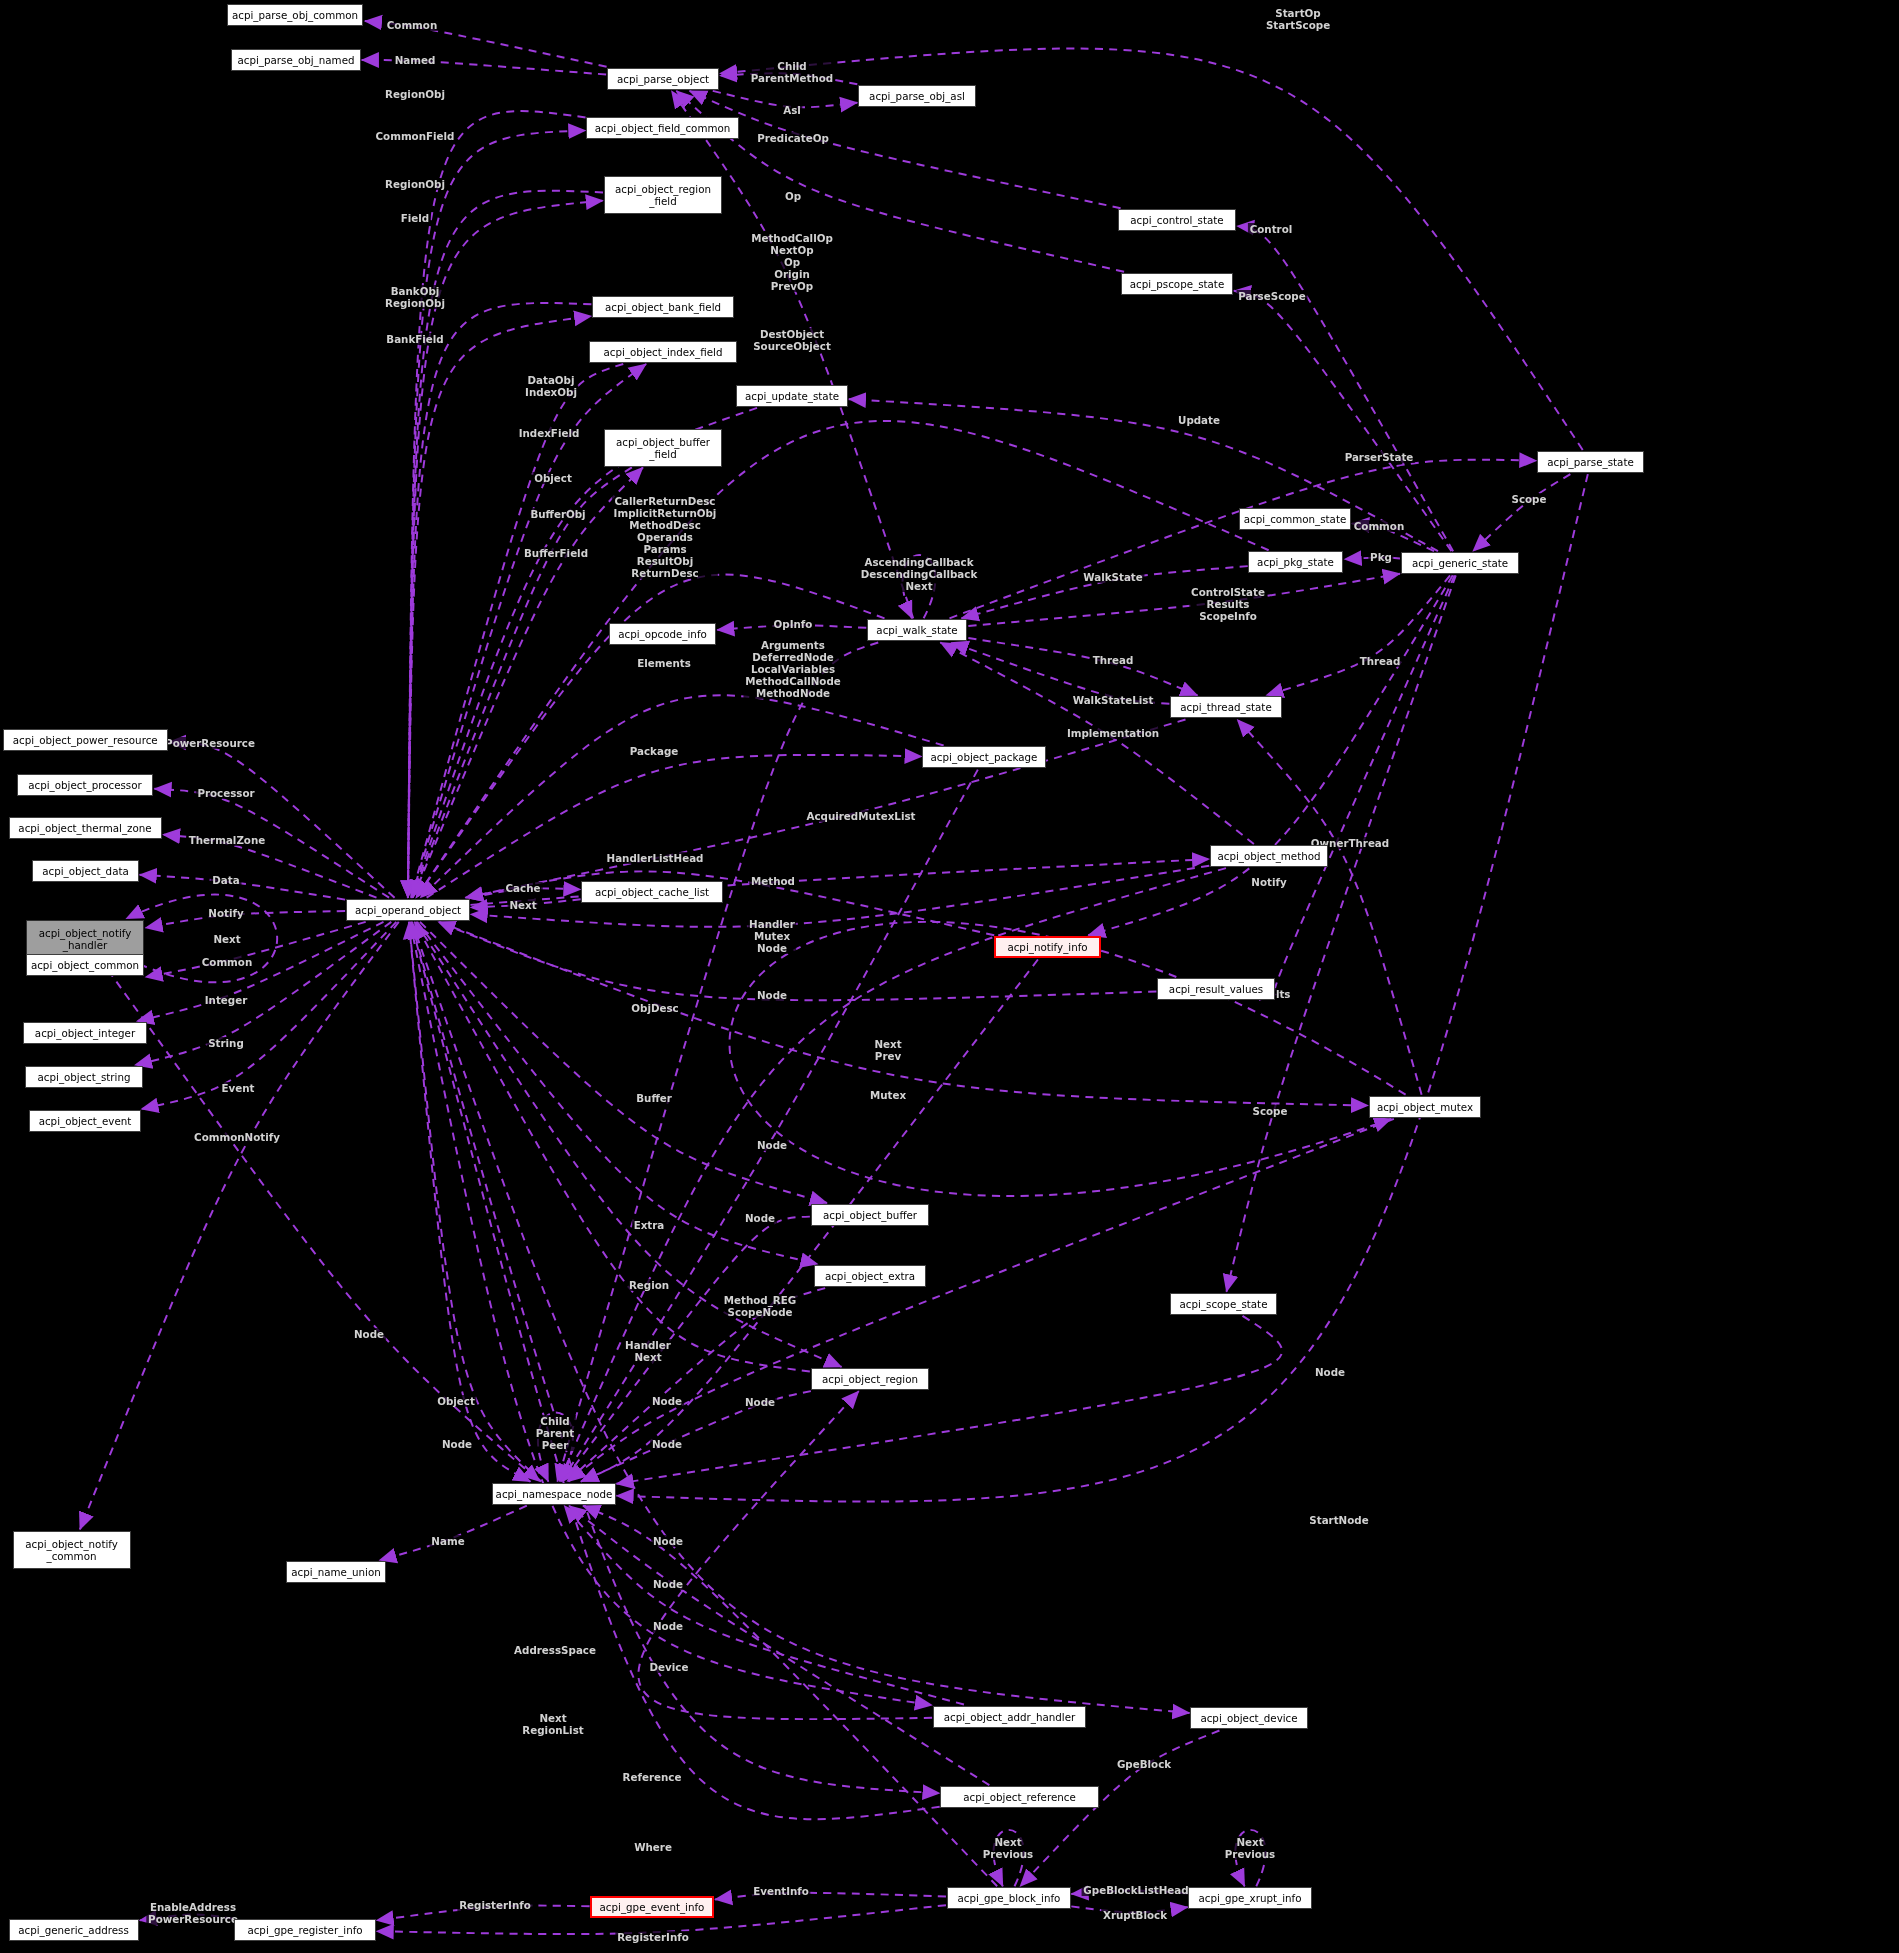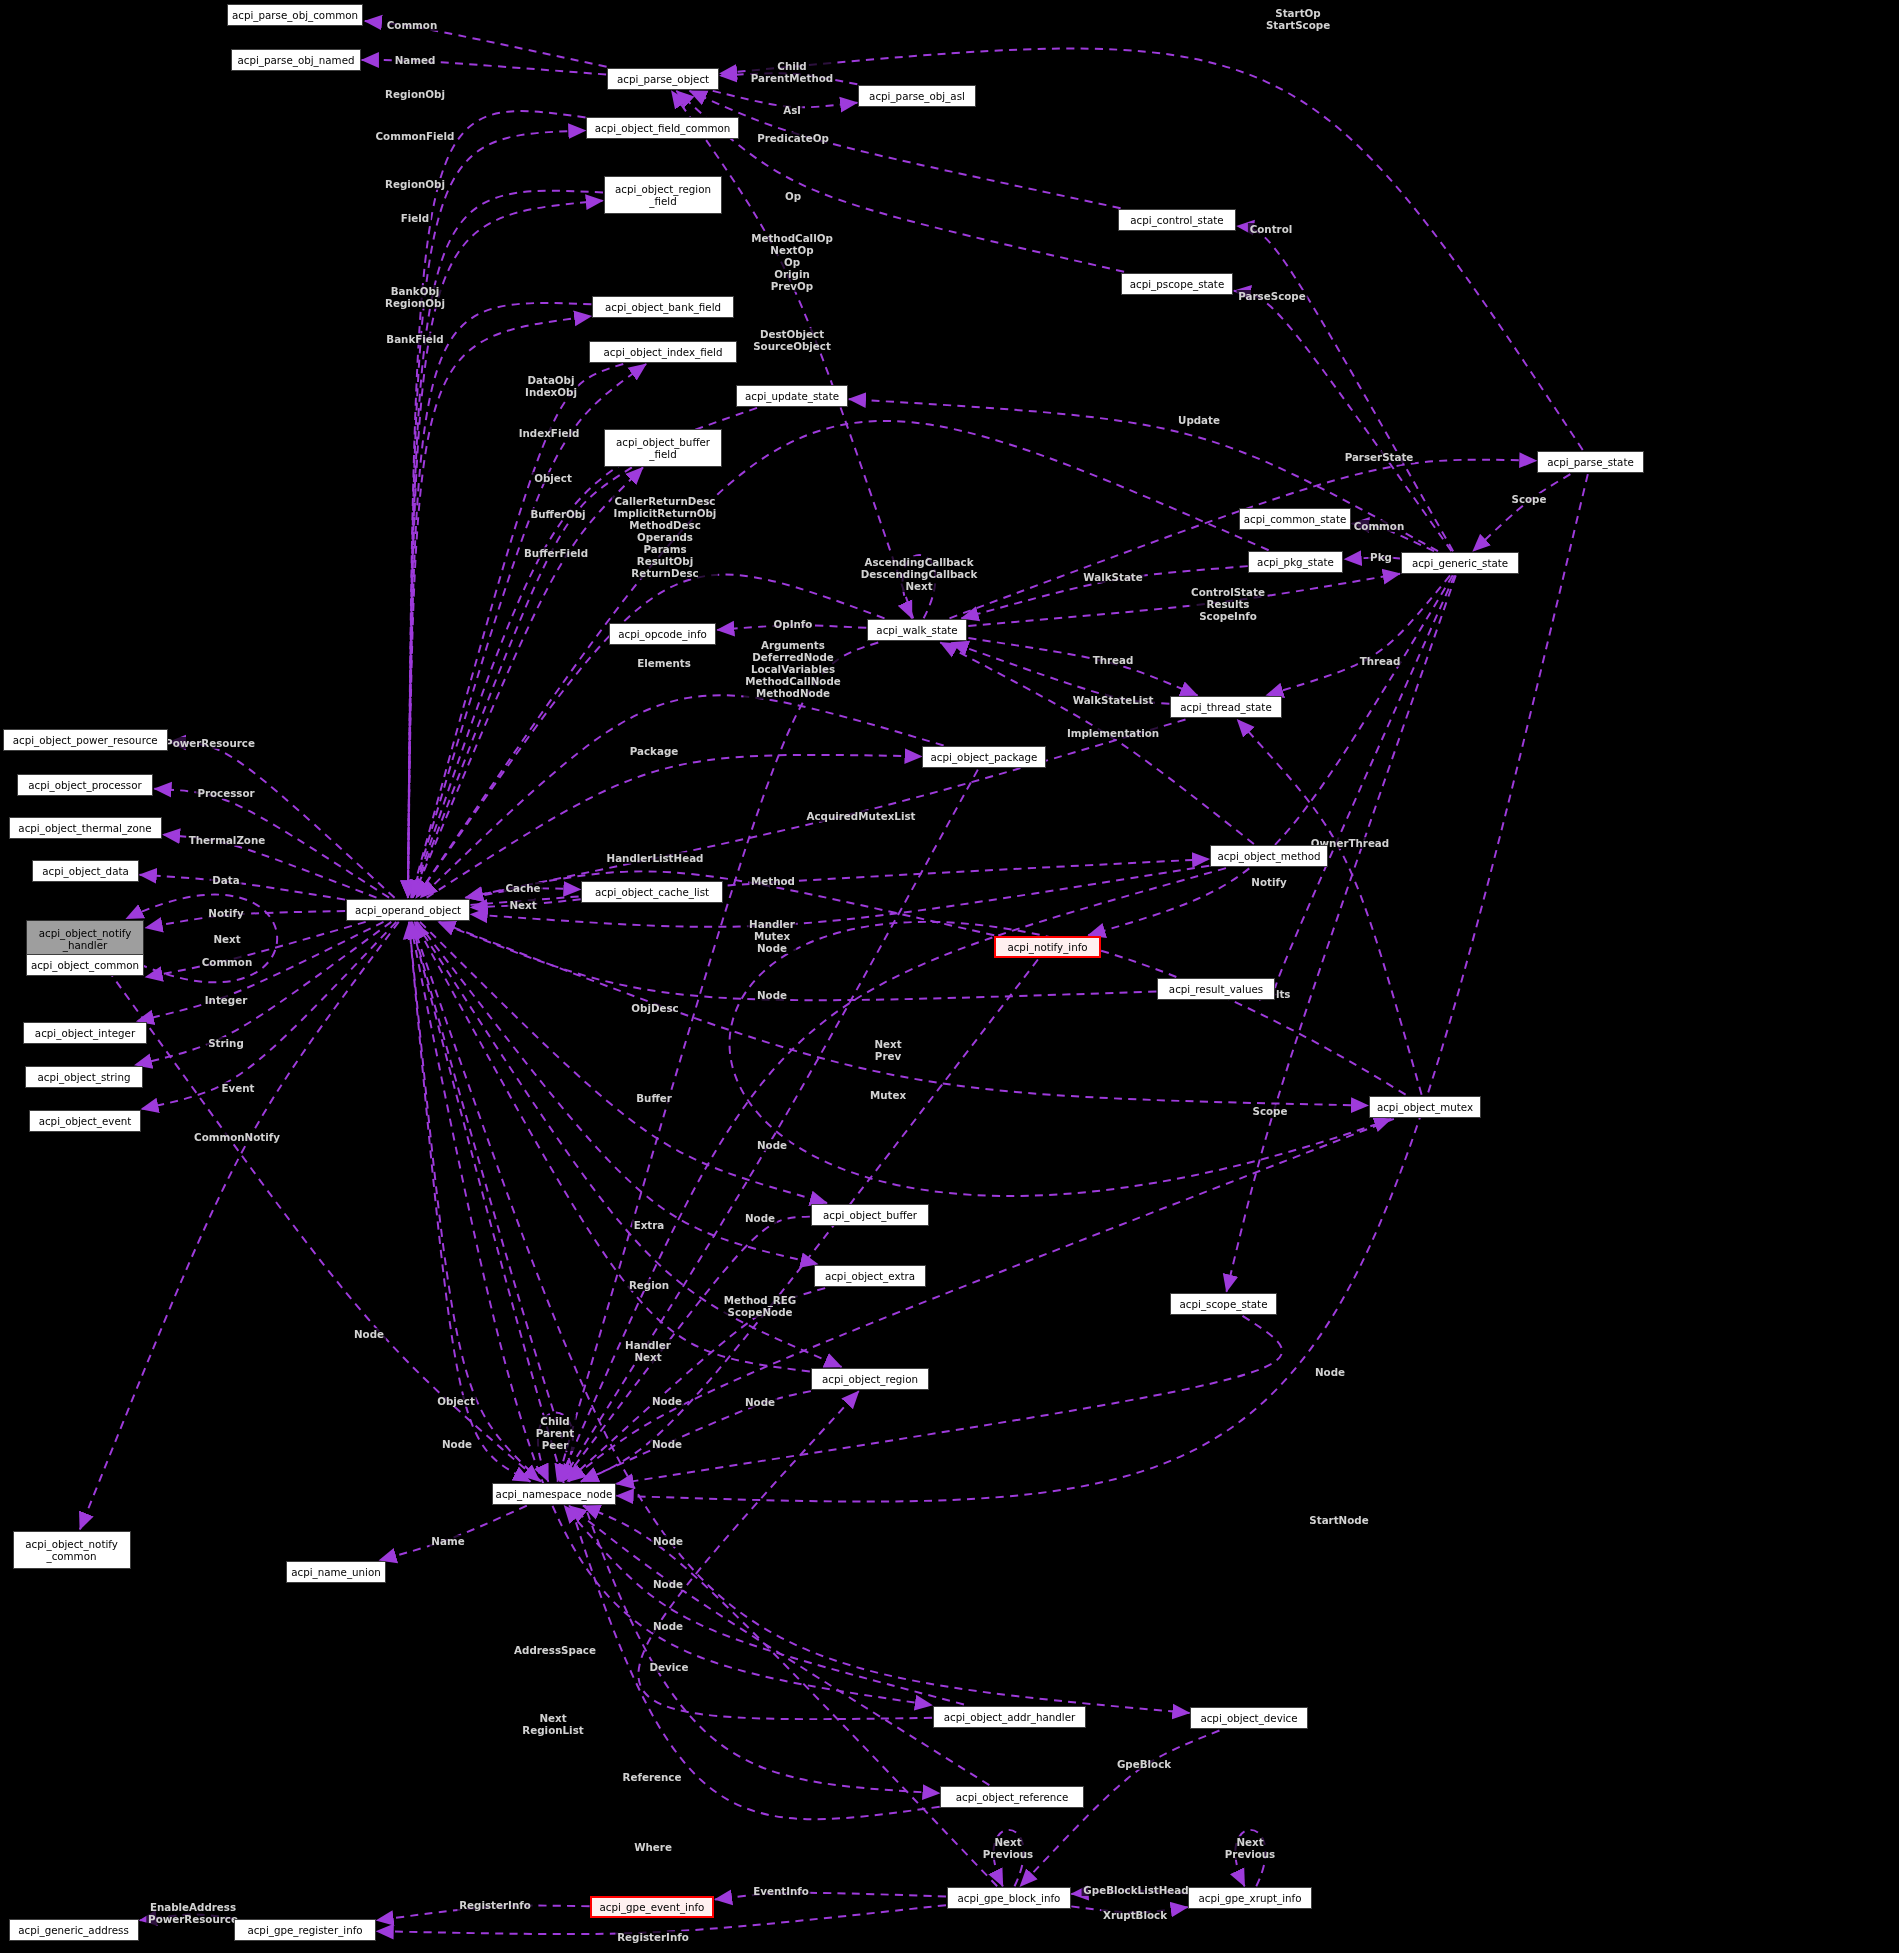--- a/index.html
+++ b/index.html
@@ -168,21 +168,21 @@
       <div class="node" style="left: 811px; top: 1204px; width: 118px; height: 22.4px;">acpi_object_buffer</div>
       <div class="node" style="left: 814px; top: 1265px; width: 112px; height: 22.4px;">acpi_object_extra</div>
       <div class="node" style="left: 1170px; top: 1293px; width: 107px; height: 22.4px;">acpi_scope_state</div>
       <div class="node" style="left: 811px; top: 1368px; width: 118px; height: 22.4px;">acpi_object_region</div>
       <div class="node" style="left: 492px; top: 1483px; width: 124px; height: 22.4px;">acpi_namespace_node</div>
       <div class="node" style="left: 286px; top: 1561px; width: 100px; height: 22.4px;">acpi_name_union</div>
       <div class="node" style="left: 12.5px; top: 1531px; width: 118px; height: 38px;">acpi_object_notify
 _common</div>
       <div class="node" style="left: 933px; top: 1706px; width: 153px; height: 22.4px;">acpi_object_addr_handler</div>
       <div class="node" style="left: 1190px; top: 1707px; width: 118px; height: 22.4px;">acpi_object_device</div>
-      <div class="node" style="left: 940px; top: 1786px; width: 144px; height: 22.4px; text-align: center;">acpi_object_reference</div>
+      <div class="node" style="left: 940px; top: 1786px; width: 159px; height: 22.4px; text-align: center;">acpi_object_reference</div>
       <div class="node" style="left: 947px; top: 1887px; width: 124px; height: 22.4px;">acpi_gpe_block_info</div>
       <div class="node" style="left: 1188px; top: 1887px; width: 124px; height: 22.4px;">acpi_gpe_xrupt_info</div>
       <div class="node truncated" style="left: 590px; top: 1896px; width: 124px; height: 22.4px;">acpi_gpe_event_info</div>
       <div class="node" style="left: 234px; top: 1919px; width: 142px; height: 22.4px;">acpi_gpe_register_info</div>
       <div class="node" style="left: 8.5px; top: 1919px; width: 130px; height: 22.4px;">acpi_generic_address</div>
     </div>
   <div id="labels-layer">
       <div class="edge-label" style="left: 412px; top: 25px;">Common</div>
       <div class="edge-label" style="left: 415px; top: 60px;">Named</div>
       <div class="edge-label" style="left: 792px; top: 72px;">Child

